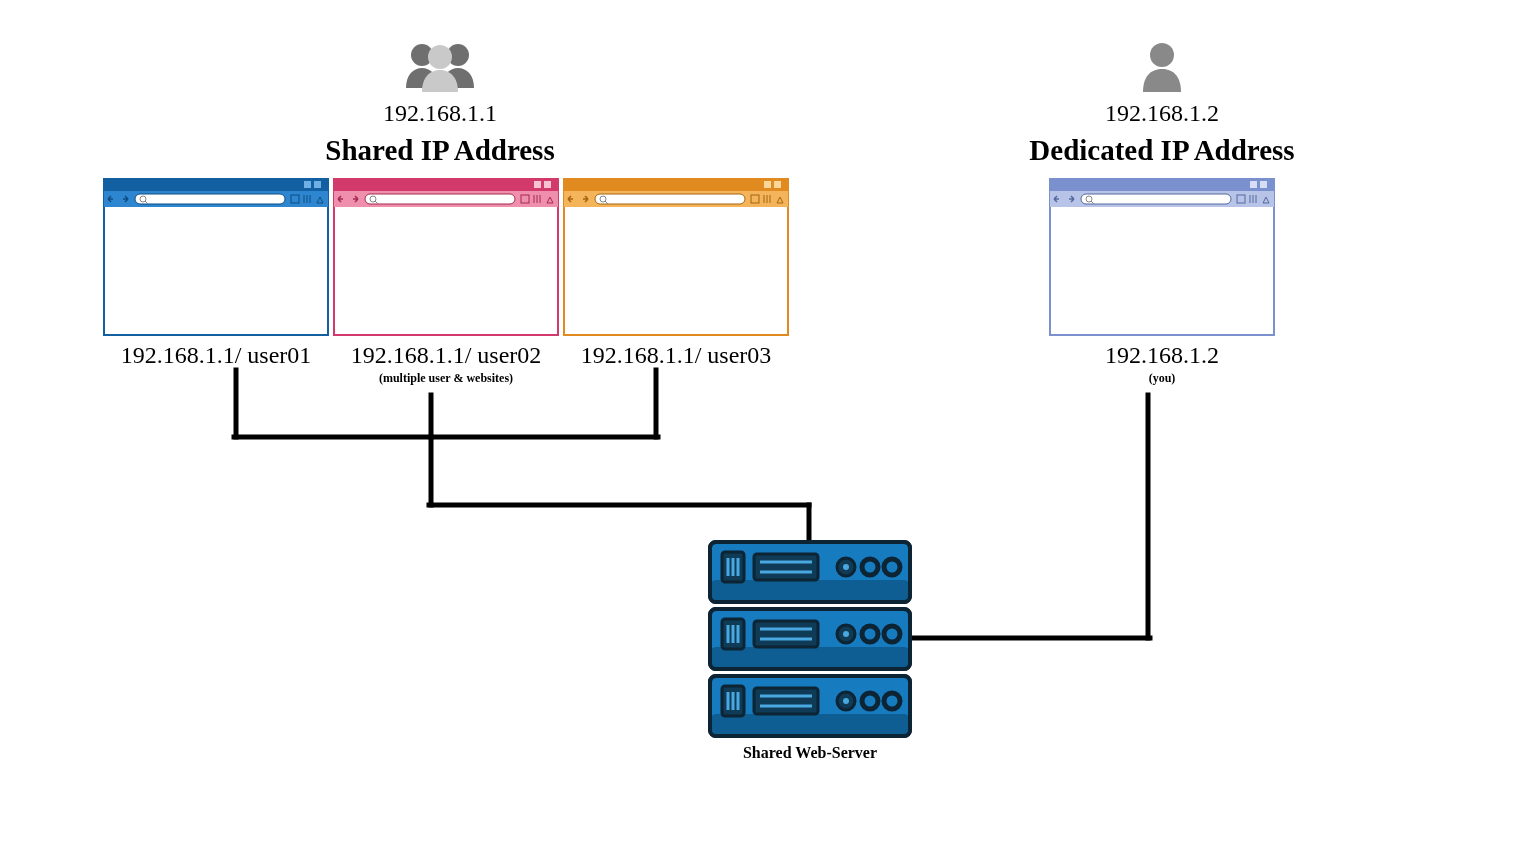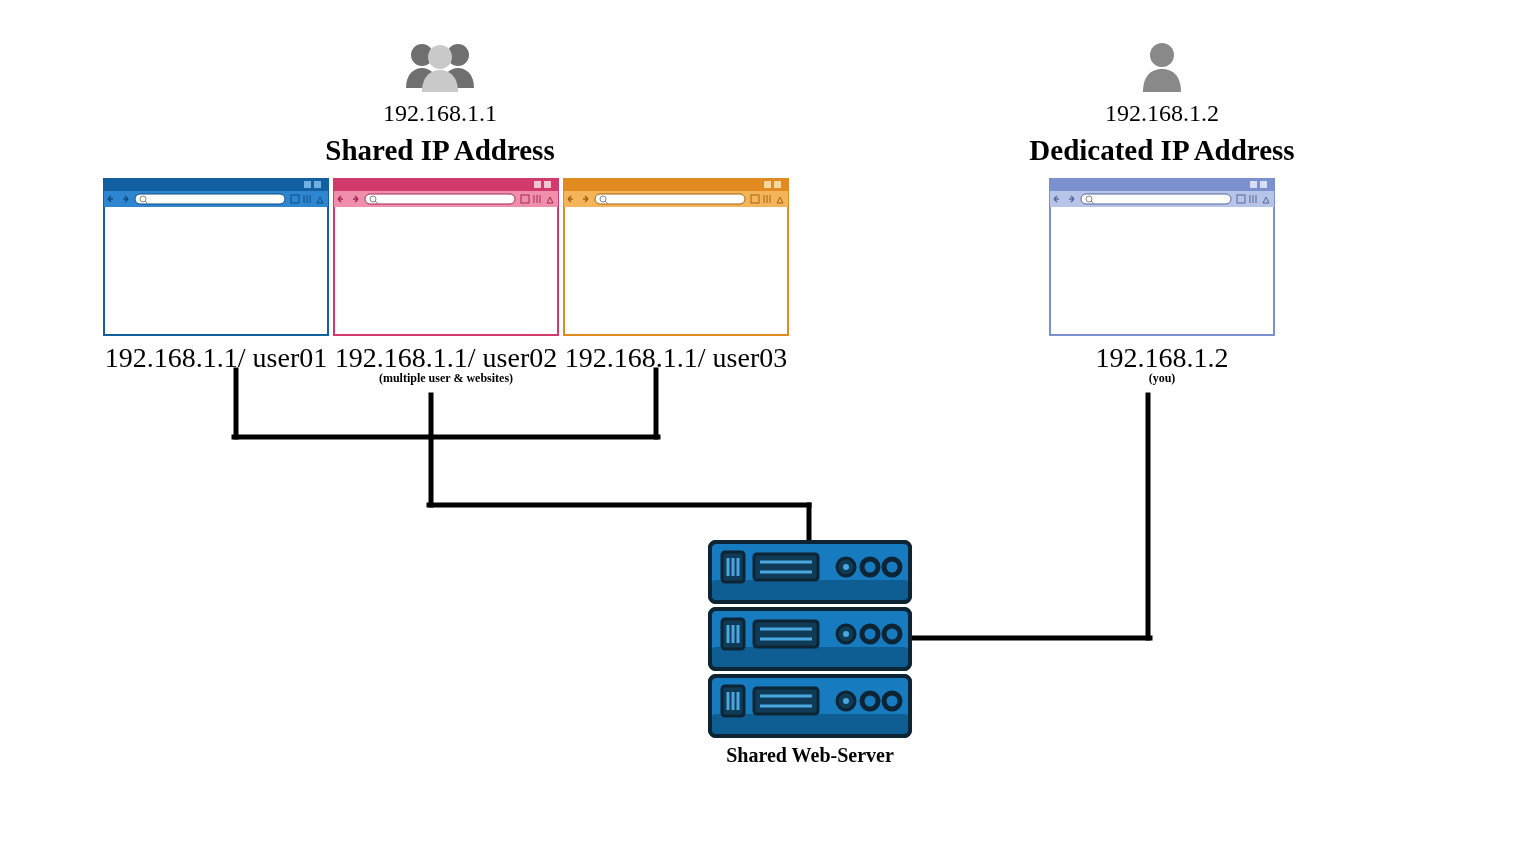--- a/index.html
+++ b/index.html
@@ -22,21 +22,21 @@
   .label-title {
     position: absolute;
     font-size: 29px;
     font-weight: bold;
     text-align: center;
     transform: translateX(-50%);
     white-space: nowrap;
   }
   .label-url {
     position: absolute;
-    font-size: 28px;
+    font-size: 24px;
     text-align: center;
     transform: translateX(-50%);
   }
   .label-sub {
     position: absolute;
     font-size: 12px;
     font-weight: bold;
     text-align: center;
     transform: translateX(-50%);
   }
@@ -224,13 +224,13 @@
     <rect x="46" y="14" width="64" height="26" rx="3" fill="#0f3b56" stroke="#0c2433" stroke-width="3"></rect>
     <line x1="52" y1="22" x2="104" y2="22" stroke="#4aa8e0" stroke-width="3"></line>
     <line x1="52" y1="32" x2="104" y2="32" stroke="#4aa8e0" stroke-width="3"></line>
     <circle cx="138" cy="27" r="9" fill="#0f3b56" stroke="#0c2433" stroke-width="3"></circle>
     <circle cx="138" cy="27" r="3" fill="#4aa8e0"></circle>
     <circle cx="162" cy="27" r="8" fill="none" stroke="#0c2433" stroke-width="5"></circle>
     <circle cx="184" cy="27" r="8" fill="none" stroke="#0c2433" stroke-width="5"></circle>
   </g>
 </svg>
 
-<div class="label-title" style="left:810px; top:744px; font-size:20px;">Shared Web-Server</div>
+<div class="label-title" style="left:810px; top:744px; font-size:16px;">Shared Web-Server</div>
 
 </body></html>

